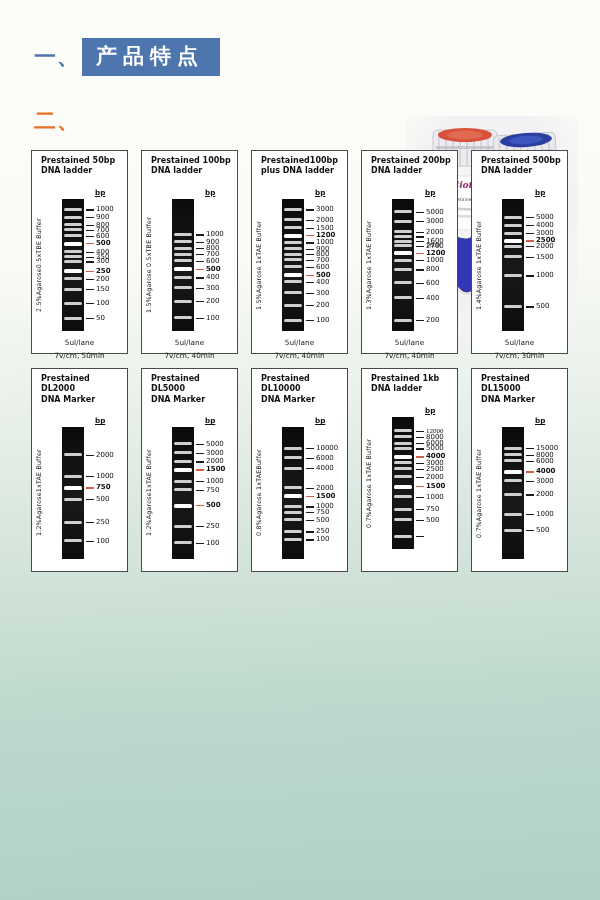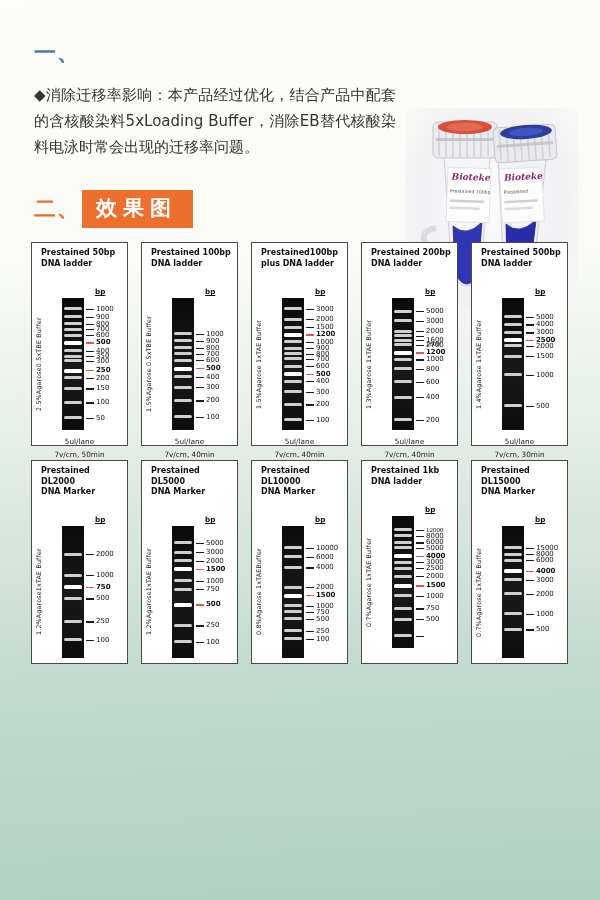--- a/index.html
+++ b/index.html
@@ -30,21 +30,21 @@
     background:radial-gradient(ellipse at 50% 45%, #fbfbfc 0%, #f1f1f3 60%, rgba(241,241,243,0) 100%);
   }
   
   .gel-row{display:flex;gap:13px;margin:14px 0 0 31px;}
   .panel{
     width:97px;height:204px;box-sizing:border-box;flex:0 0 auto;
     background:#fff;border:1.5px solid #4a4a4a;
     font-family:"DejaVu Sans","Liberation Sans",sans-serif;
   }
   .p-title{margin:5px 3px 0 9px;font-size:8px;font-weight:bold;line-height:1.3;color:#111;}
-  .gel{position:relative;height:150px;margin-top:17px;}
+  .gel{position:relative;height:150px;margin-top:10px;}
   .lane{position:absolute;left:30px;top:12px;width:22px;height:132px;background:linear-gradient(180deg,#0b0b0b,#191919 55%,#0d0d0d);}
   .gl{
     position:absolute;left:3px;top:12px;height:132px;width:11px;
     writing-mode:vertical-rl;transform:rotate(180deg);
     font-size:6.3px;color:#222;text-align:center;letter-spacing:.2px;white-space:nowrap;
   }
   .bp{position:absolute;left:63px;top:1px;font-size:7.2px;font-weight:bold;text-decoration:underline;color:#111;}
   .band{position:absolute;left:32px;width:18px;height:3px;background:#cfcfcf;border-radius:1.5px;filter:blur(.3px);}
   .band.hot{background:#ffffff;height:4px;filter:blur(.2px);}
   .tick{position:absolute;left:54px;width:8px;height:1.2px;background:#1d1d1d;}
@@ -54,20 +54,21 @@
   .cap{text-align:center;font-size:7.3px;color:#1a1a1a;margin-top:1px;}
   .cap2{margin-top:4px;}
 </style>
 </head>
 <body>
 
 <div class="page">
 
   <div class="heading">
     <span class="h-num blue-t">一、</span>
+    <span class="h-box blue-b">产品特点</span>
   </div>
 
   <div class="body-text">
     <div class="photo">
       <svg width="172" height="200" viewBox="0 0 172 200">
 
         <path d="M30 120 q-16 3 -11 14 q5 9 17 3" fill="none" stroke="#dcdce0" stroke-width="6"></path>
 
         <path d="M38 48 L46 166 Q61 190 75 166 L84 48 Z" fill="#f5f5f8" stroke="#d2d2d8" stroke-width="1.2"></path>
 
@@ -121,26 +122,24 @@
               <line x1="129" y1="18" x2="129" y2="53"></line>
             <line x1="136" y1="19" x2="136" y2="52"></line>
               <line x1="143" y1="20" x2="143" y2="51"></line>
           </g>
           <ellipse cx="120" cy="24" rx="26" ry="7" fill="#2b3f9e" transform="rotate(-4 120 24)"></ellipse>
           <ellipse cx="120" cy="24" rx="17" ry="4.2" fill="#3c55c0" transform="rotate(-4 120 24)"></ellipse>
           <rect x="91" y="35" width="56" height="3" fill="#b9b9c0" opacity="0.7" transform="rotate(-4 119 36)"></rect>
         </g>
       </svg>
     </div>
-    <p>◆消除迁移率影响：本产品经过优化，结合产品中配套的含核酸染料5xLoading Buffer，消除EB替代核酸染料电泳时常会出现的迁移率问题。</p>
   </div>
 
   <div class="heading" style="margin-top:30px;">
     <span class="h-num orange-t">二、</span>
-    <span class="h-box orange-b">效果图</span>
   </div>
 
   <div class="gel-row" id="gel-row-1">
       <div class="panel">
         <div class="p-title">
           <div>Prestained 50bp</div>
           <div>DNA ladder</div>
         </div>
         <div class="gel">
           <div class="lane"></div>

